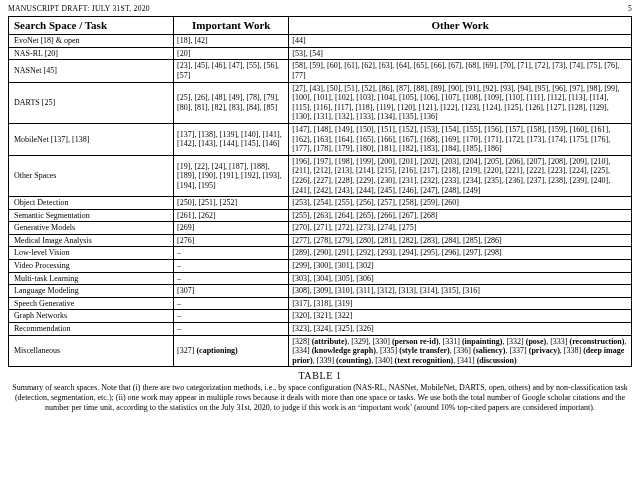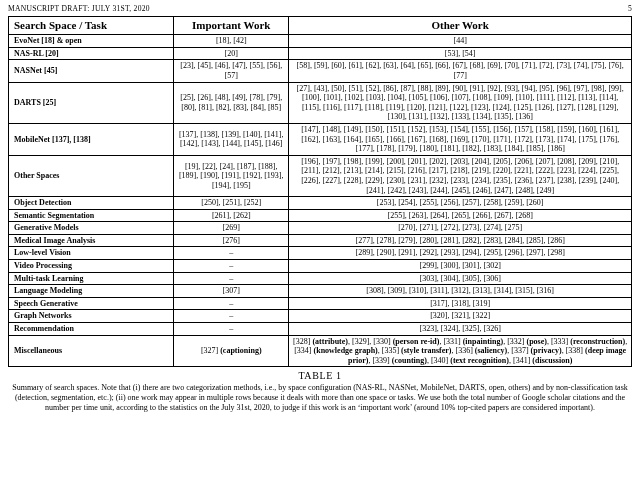--- a/index.html
+++ b/index.html
@@ -16,22 +16,22 @@
   table.summary {
     width: 100%; border-collapse: collapse; table-layout: fixed;
     font-size: 8px; line-height: 1.2;
   }
   .summary th, .summary td {
     border: 1px solid #000; padding: 1px 3px; vertical-align: middle;
     overflow: hidden;
   }
   .summary th { font-weight: bold; font-size: 11px; text-align: center; padding: 2px 3px; }
   .summary th.task-h { text-align: left; padding-left: 5px; }
-  td.task { font-weight: bold; text-align: left; padding-left: 5px; }
-  td.imp, td.oth { text-align: center; }
+  td.task { font-weight: normal; text-align: left; padding-left: 5px; }
+  td.imp, td.oth { text-align: left; }
   .col-task { width: 26.5%; }
   .col-imp  { width: 18.5%; }
   .col-oth  { width: 55%;   }
   .table-label { text-align: center; font-size: 10px; letter-spacing: 0.6px; margin-top: 3px; }
   .caption {
     font-size: 8px; line-height: 1.25; text-align: center;
     margin-top: 2px; padding: 0 2px;
   }
 </style>
 </head>

